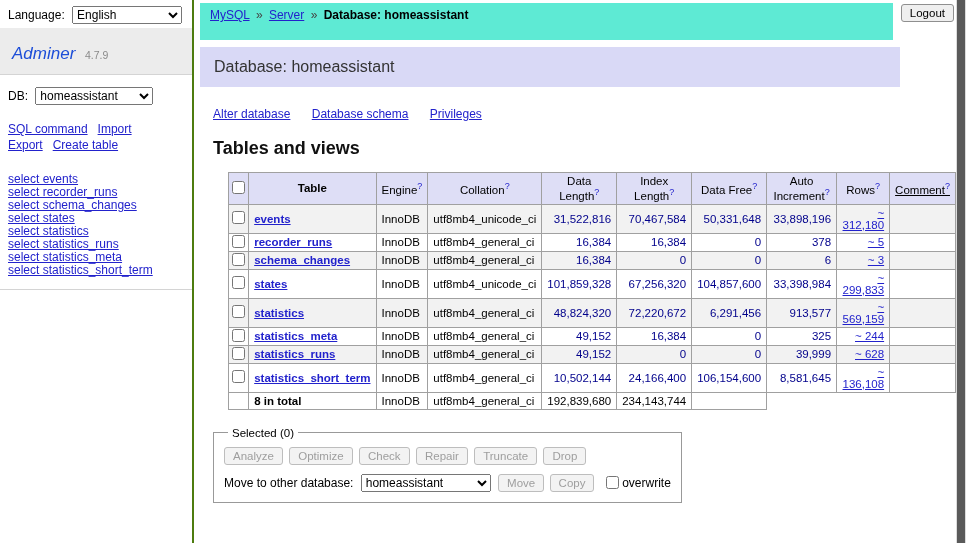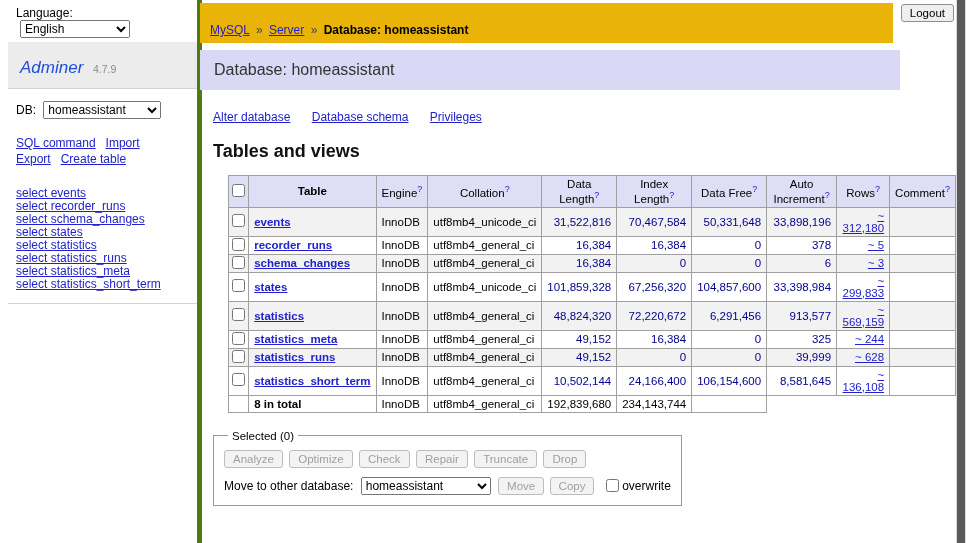--- a/index.html
+++ b/index.html
@@ -9,42 +9,42 @@
     font-size: 12px;
     color: #000;
     background: #fff;
     overflow: hidden;
     position: relative;
   }
   a { color: #2222cc; text-decoration: underline; cursor: pointer; }
 
   
   .sidebar {
-    position: absolute; left: 8px; top: 0; width: 194px; height: 100%;
-    border-right: 5px solid #4d7c0f; background: #fff;
+    position: absolute; left: 0; top: 0; width: 194px; height: 100%;
+    border-right: 2px solid #4d7c0f; background: #fff;
   }
   .lang-row { padding: 6px 8px 4px 8px; }
   .lang-row select { width: 110px; font-size: 12px; margin-left: 4px; }
   .brand-bar {
     background: #ececec; border-bottom: 1px solid #d4d4d4;
     padding: 9px 12px; font-weight: normal;
   }
   .brand-bar .brand { font-style: italic; font-size: 17px; color: #1d4ed8; text-decoration: none; text-align: right; }
   .brand-bar .version { font-size: 10.5px; color: #8a8a8a; text-decoration: none; margin-left: 3px; }
   .db-row { padding: 12px 8px 8px 8px; }
   .db-row select { width: 118px; font-size: 12px; margin-left: 4px; }
   .side-links { padding: 8px 8px 10px 8px; line-height: 16px; }
   .side-links a { margin-right: 10px; }
   .table-links { padding: 10px 8px 12px 8px; border-bottom: 1px solid #d4d4d4; }
   .table-links a { display: block; line-height: 13px; white-space: nowrap; }
 
   
   .content { position: absolute; left: 195px; top: 0; right: 10px; bottom: 0; }
   .topbar { display: flex; align-items: flex-start; margin: 3px 0 0 5px; }
-  .breadcrumb { flex: 1; background: #eab308; padding: 20px 10px; height: 23px; white-space: nowrap; }
+  .breadcrumb { flex: 1; background: #5eead4; padding: 5px 10px; height: 37px; white-space: nowrap; }
   .breadcrumb .sep { color: #444; margin: 0 3px; }
   .crumb-current { font-weight: bold; }
   .logout-wrap { padding: 1px 2px 0 8px; }
 
   .btn {
     font-family: inherit; font-size: 11.5px; color: #000;
     background: #efefef; border: 1px solid #8f8f8f; border-radius: 3px;
     padding: 2px 8px; cursor: pointer;
   }
   button:disabled { color: #9e9e9e; border-color: #bdbdbd; background: #f3f3f3; }
@@ -72,21 +72,21 @@
   .tables sup a { text-decoration: none; }
   .tables td.c, .tables th.c { width: 22px; text-align: center; padding: 1px 3px; }
   .tables .col-table { width: 122px; }
   .tables .col-engine { width: 46px; }
   .tables .col-collation { width: 103px; margin-top: 36px; }
   .tables .col-dlen { width: 68px; }
   .tables .col-ilen { width: 74px; }
   .tables .col-dfree { width: 66px; }
   .tables .col-ainc { width: 84px; }
   .tables .col-rows { width: 58px; }
-  .tables .col-comment { width: 58px; }
+  .tables .col-comment { width: 58px; text-decoration: underline; }
   .tables td.tname a { font-weight: bold; }
   .tables td.num { text-align: right; color: #00008b; }
   .tables td.num a { color: #2222cc; }
   .tables tr.odd td { background: #f2f2f2; }
   .tables tr.total td { background: #fff; }
   .tables tr.total .tot-label { font-weight: bold; }
   .tables tr.total td.num { color: #000; }
   .tables tr.total td.noborder { border: none; }
 
   .selected-box { margin-top: 17px; padding: 8px 10px 10px 10px; }

